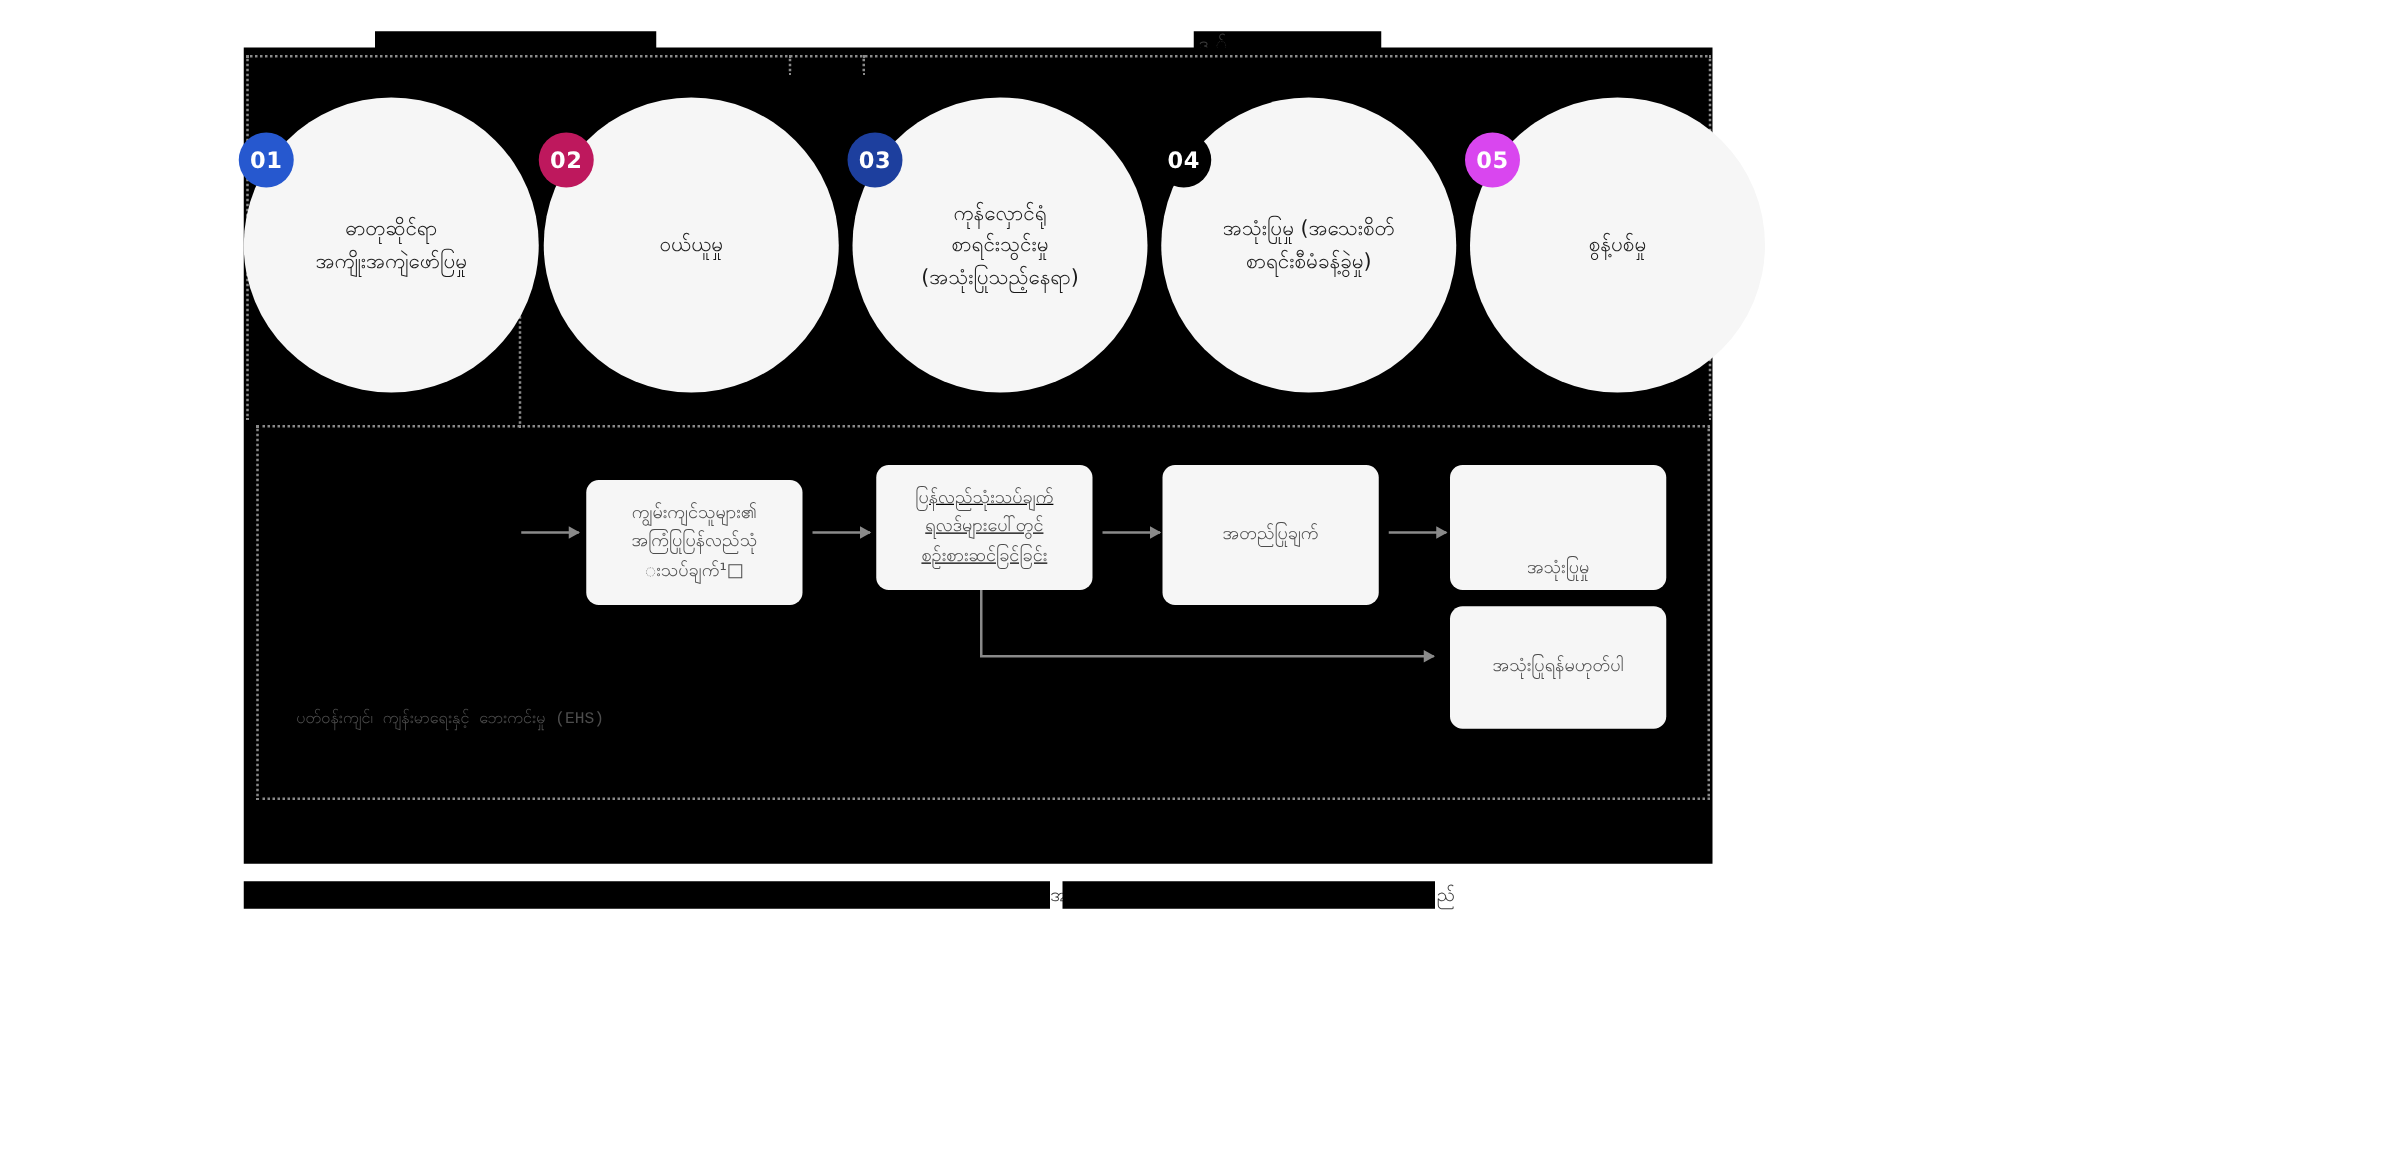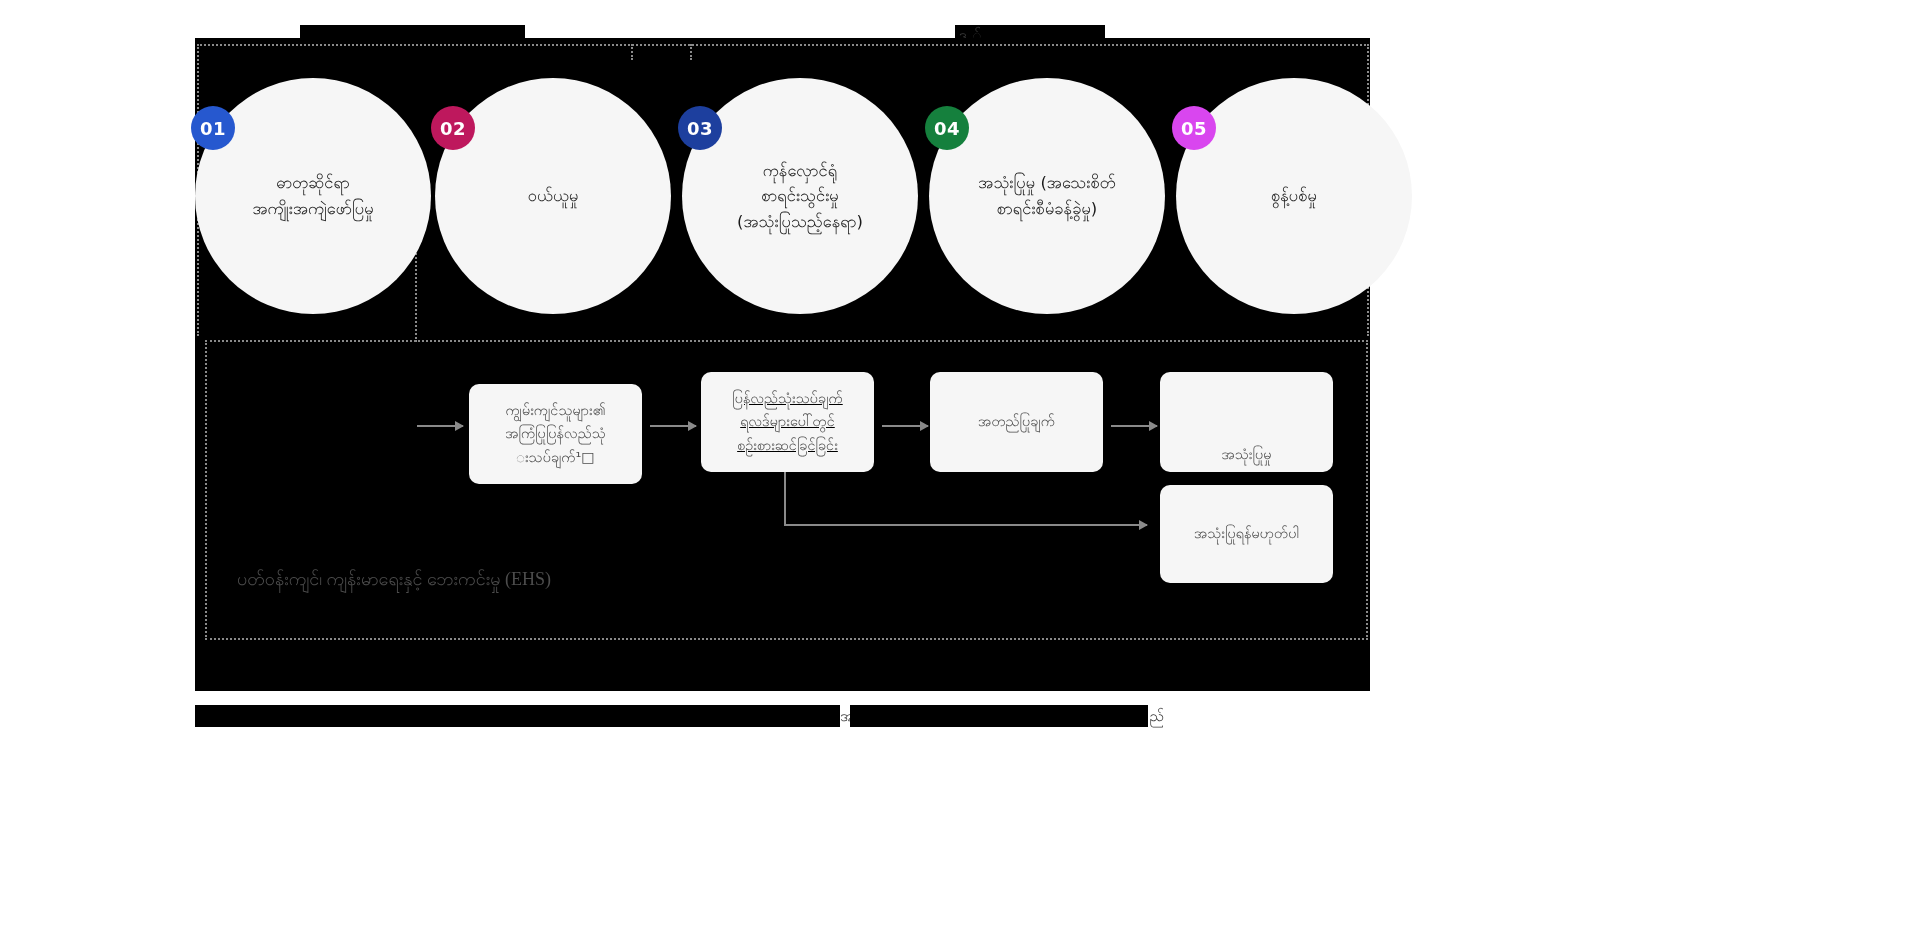--- a/index.html
+++ b/index.html
@@ -189,23 +189,23 @@
     border-bottom: 5px solid transparent;
   }
 
   
   .footnote {
     position: absolute;
     left: 237px;
     top: 563px;
     width: 1080px;
     color: #4d4d4d;
-    font-size: 18px;
+    font-size: 13px;
     line-height: 1.85;
-    font-family: Liberation Serif, serif;
+    font-family: Liberation Mono, monospace;
   }
   .footnote div { white-space: nowrap; }
 </style>
 </head>
 <body>
 
 <div id="canvas">
 
   <div class="redaction" id="title-bar"></div>
   <div class="redaction" id="title-bar-2">
@@ -250,21 +250,21 @@
       <div class="circle-badge" style="background:#1d3f9e;">
         <span>03</span>
       </div>
     </div>
 
     <div class="circle-node" style="left:734px;">
       <div class="circle-disc">
         <div class="circle-label">အသုံးပြုမှု (အသေးစိတ်
 စာရင်းစီမံခန့်ခွဲမှု)</div>
       </div>
-      <div class="circle-badge" style="background:#15803d;">
+      <div class="circle-badge" style="background:#000000;">
         <span>04</span>
       </div>
     </div>
 
     <div class="circle-node" style="left:981px;">
       <div class="circle-disc">
         <div class="circle-label">စွန့်ပစ်မှု</div>
       </div>
       <div class="circle-badge" style="background:#d946ef;">
         <span>05</span>
@@ -284,21 +284,21 @@
     </div>
     <div class="arrow" style="left:455px; top:85px; width:46px;"></div>
 
     <div class="flow-box" style="left:506px; top:32px; width:173px; height:100px;text-decoration:underline;">
       <div class="flow-label">ပြန်လည်သုံးသပ်ချက်
 ရလဒ်များပေါ်တွင်
 စဉ်းစားဆင်ခြင်ခြင်း</div>
     </div>
     <div class="arrow" style="left:687px; top:85px; width:46px;"></div>
 
-    <div class="flow-box" style="left:735px; top:32px; width:173px; height:100px;">
+    <div class="flow-box" style="left:735px; top:32px; width:173px; height:112px;">
       <div class="flow-label">အတည်ပြုချက်</div>
     </div>
     <div class="arrow" style="left:916px; top:85px; width:46px;"></div>
 
     <div class="flow-box" style="left:965px; top:32px; width:173px; height:100px;align-items:flex-end;">
       <div class="flow-label">အသုံးပြုမှု</div>
     </div>
 
     <div class="elbow-v" style="left:589px; top:132px; height:53px;"></div>
     <div class="elbow-h" style="left:589px; top:184px; width:363px;"></div>

